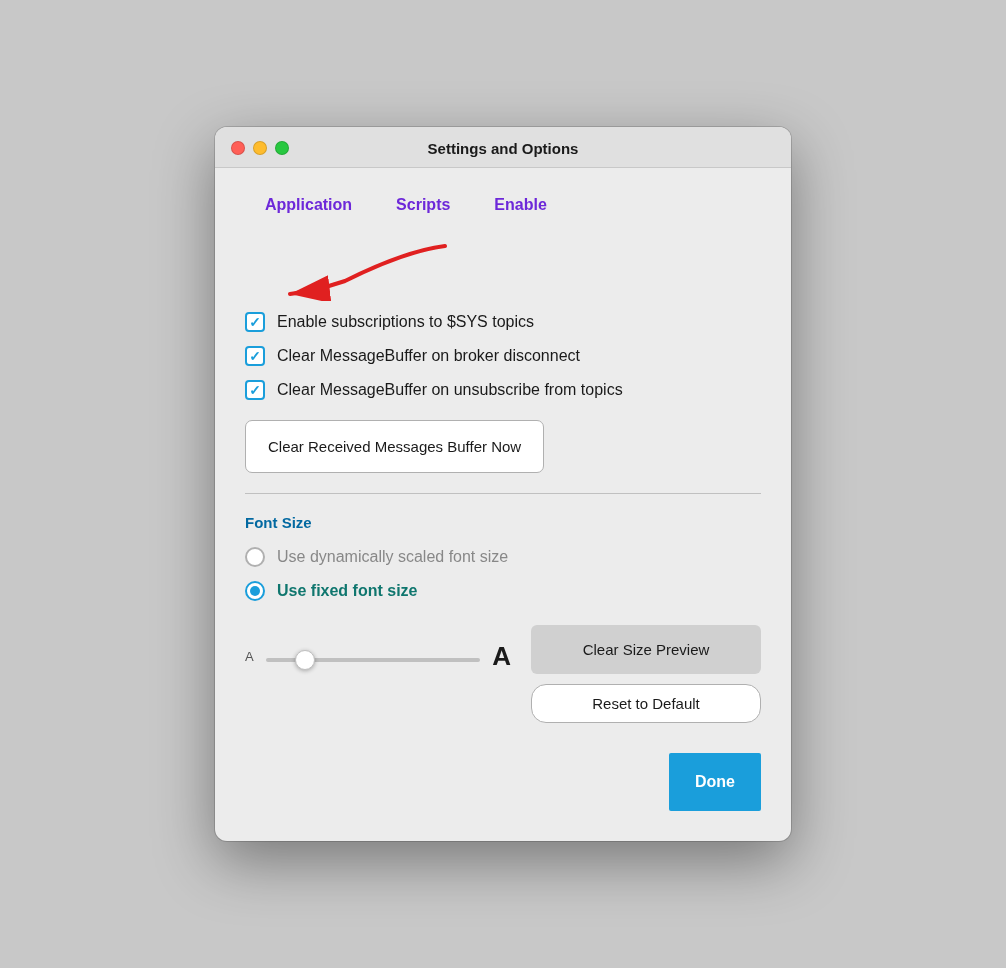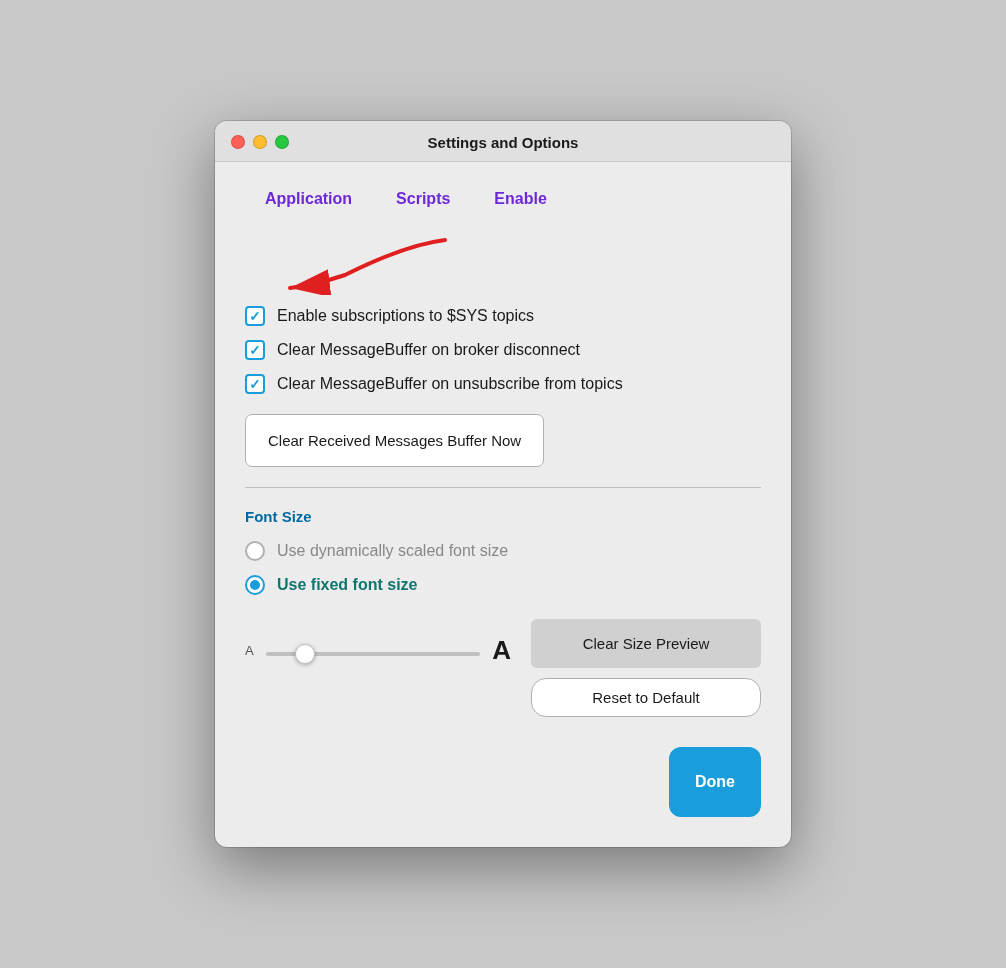--- a/index.html
+++ b/index.html
@@ -299,22 +299,22 @@
     .done-row {
       display: flex;
       justify-content: flex-end;
       margin-top: 30px;
     }
 
     .done-button {
       background: #1a9edb;
       color: white;
       border: none;
-      border-radius: 12px;
-      padding: 26px 26px;
+      border-radius: 2px;
+      padding: 20px 26px;
       font-size: 16px;
       font-weight: 600;
       cursor: pointer;
     }
   </style>
 </head>
 <body>
 
 <div class="window">
 

